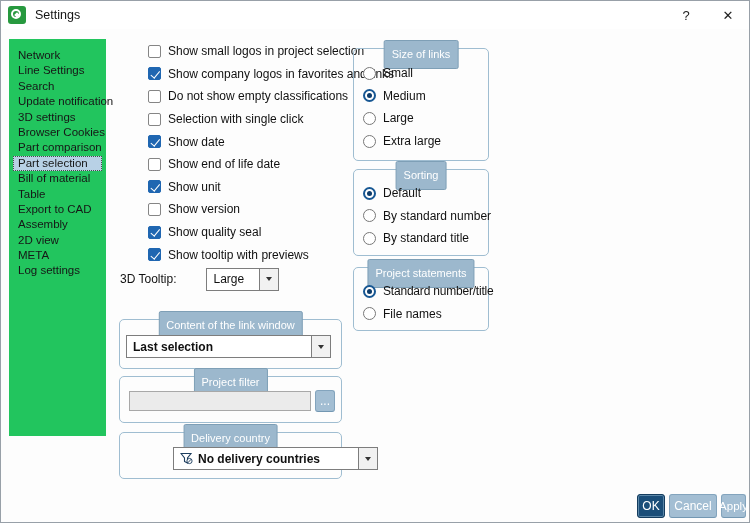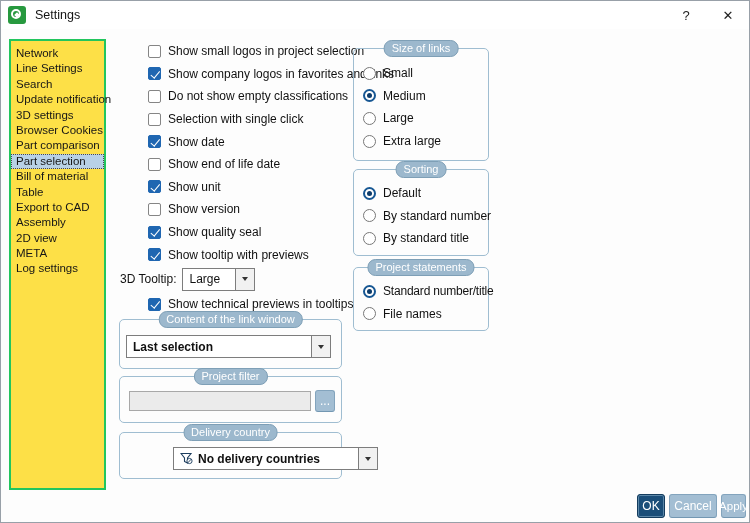--- a/index.html
+++ b/index.html
@@ -7,44 +7,44 @@
 
   
   .titlebar{position:absolute;top:0;left:0;right:0;height:28px;background:#ffffff;display:flex;align-items:center;}
   .app-icon{width:18px;height:18px;margin-left:7px;background:#27993f;border-radius:3px;position:relative;flex:0 0 auto;}
   .app-icon::before{content:"";position:absolute;left:3px;top:3px;width:10px;height:10px;border:2px solid #fff;border-radius:50%;box-sizing:border-box;}
   .app-icon::after{content:"";position:absolute;left:7px;top:7px;width:4px;height:4px;background:#fff;transform:rotate(45deg);}
   .tb-title{margin-left:9px;font-size:12.5px;color:#141414;flex:1;}
   .tb-btn{width:42px;height:28px;display:flex;align-items:center;justify-content:center;font-size:13px;color:#222;cursor:default;}
 
   
-  .sidebar{position:absolute;left:8px;top:38px;width:97px;height:451px;border:2px solid #22c55e;background:#fde047;box-sizing:border-box;padding-top:5px;}
+  .sidebar{position:absolute;left:8px;top:38px;width:97px;height:397px;border:4px solid #22c55e;background:#22c55e;box-sizing:border-box;padding-top:5px;}
   .side-item{height:15.4px;line-height:15.4px;font-size:11.5px;padding-left:5px;color:#161616;white-space:nowrap;}
   .side-item.selected{background:#b8d1e6;outline:1px dotted #4a4a4a;outline-offset:-1px;}
 
   
   .opts{position:absolute;left:119px;top:39px;width:232px;}
   .cb-row{height:22.6px;display:flex;align-items:center;padding-left:28px;}
   .cb{width:13px;height:13px;border:1px solid #858585;border-radius:2px;background:#fff;box-sizing:border-box;position:relative;flex:0 0 auto;}
   .cb.on{background:#1f66b1;border-color:#1f66b1;}
   .cb.on::after{content:"";position:absolute;left:3.5px;top:0.5px;width:3.5px;height:7.5px;border:solid #fff;border-width:0 1.7px 1.7px 0;transform:rotate(40deg);}
   .cb-label{margin-left:7px;font-size:12px;color:#111;white-space:nowrap;}
-  .tooltip-row{height:27px;display:flex;align-items:center;}
+  .tooltip-row{height:27px;display:flex;align-items:center;gap:24px;}
   .tooltip-label{font-size:12px;color:#111;margin-right:6px;}
 
   
   .combo{display:flex;border:1px solid #7d7d7d;background:#fff;height:23px;box-sizing:border-box;align-items:stretch;}
   .combo .val{flex:1;display:flex;align-items:center;padding-left:6px;font-size:12px;color:#111;white-space:nowrap;overflow:hidden;}
   .combo .val b{font-weight:bold;}
   .arrow-btn{width:18px;border-left:1px solid #7d7d7d;background:#f1f1f1;display:flex;align-items:center;justify-content:center;flex:0 0 auto;}
   .arrow-btn::after{content:"";width:0;height:0;border-left:3.5px solid transparent;border-right:3.5px solid transparent;border-top:4.5px solid #333;}
 
   
   .group{position:absolute;border:1px solid #9fbdd1;border-radius:5px;background:transparent;box-sizing:border-box;}
-  .group-title{position:absolute;top:-9px;left:50%;transform:translateX(-50%);background:#9cb8cd;border:1px solid #7e9fb6;color:#fff;font-size:11px;line-height:13px;padding:1px 7px;white-space:nowrap;border-radius:8px;}
+  .group-title{position:absolute;top:-9px;left:50%;transform:translateX(-50%);background:#9cb8cd;border:1px solid #7e9fb6;color:#fff;font-size:11px;line-height:13px;padding:7px 7px;white-space:nowrap;border-radius:2px;}
 
   
   .radio-col{position:absolute;left:9px;right:6px;}
   .radio-row{display:flex;align-items:center;height:22.6px;}
   .radio{width:13px;height:13px;border-radius:50%;border:1px solid #787878;background:#fff;box-sizing:border-box;position:relative;flex:0 0 auto;}
   .radio.on{border:2px solid #175793;}
   .radio.on::after{content:"";position:absolute;left:2px;top:2px;width:5px;height:5px;border-radius:50%;background:#0d3c6b;}
   .radio-label{margin-left:7px;font-size:12px;color:#111;white-space:nowrap;}
 
   
@@ -130,24 +130,20 @@
     </div>
 
     <div class="tooltip-row">
       <span class="tooltip-label">3D Tooltip:</span>
       <div class="combo" style="width:73px;">
         <span class="val">Large</span>
         <span class="arrow-btn"></span>
       </div>
     </div>
 
-    <div class="cb-row">
-      <span class="cb on"></span>
-      <span class="cb-label">Show technical previews in tooltips</span>
-    </div>
   </div>
 
   <div class="group" style="left:118px;top:318px;width:223px;height:50px;">
     <div class="group-title">Content of the link window</div>
     <div class="combo" style="position:absolute;left:6px;top:15px;width:205px;">
       <span class="val" style="font-weight:bold;">Last selection</span>
       <span class="arrow-btn"></span>
     </div>
   </div>
 

